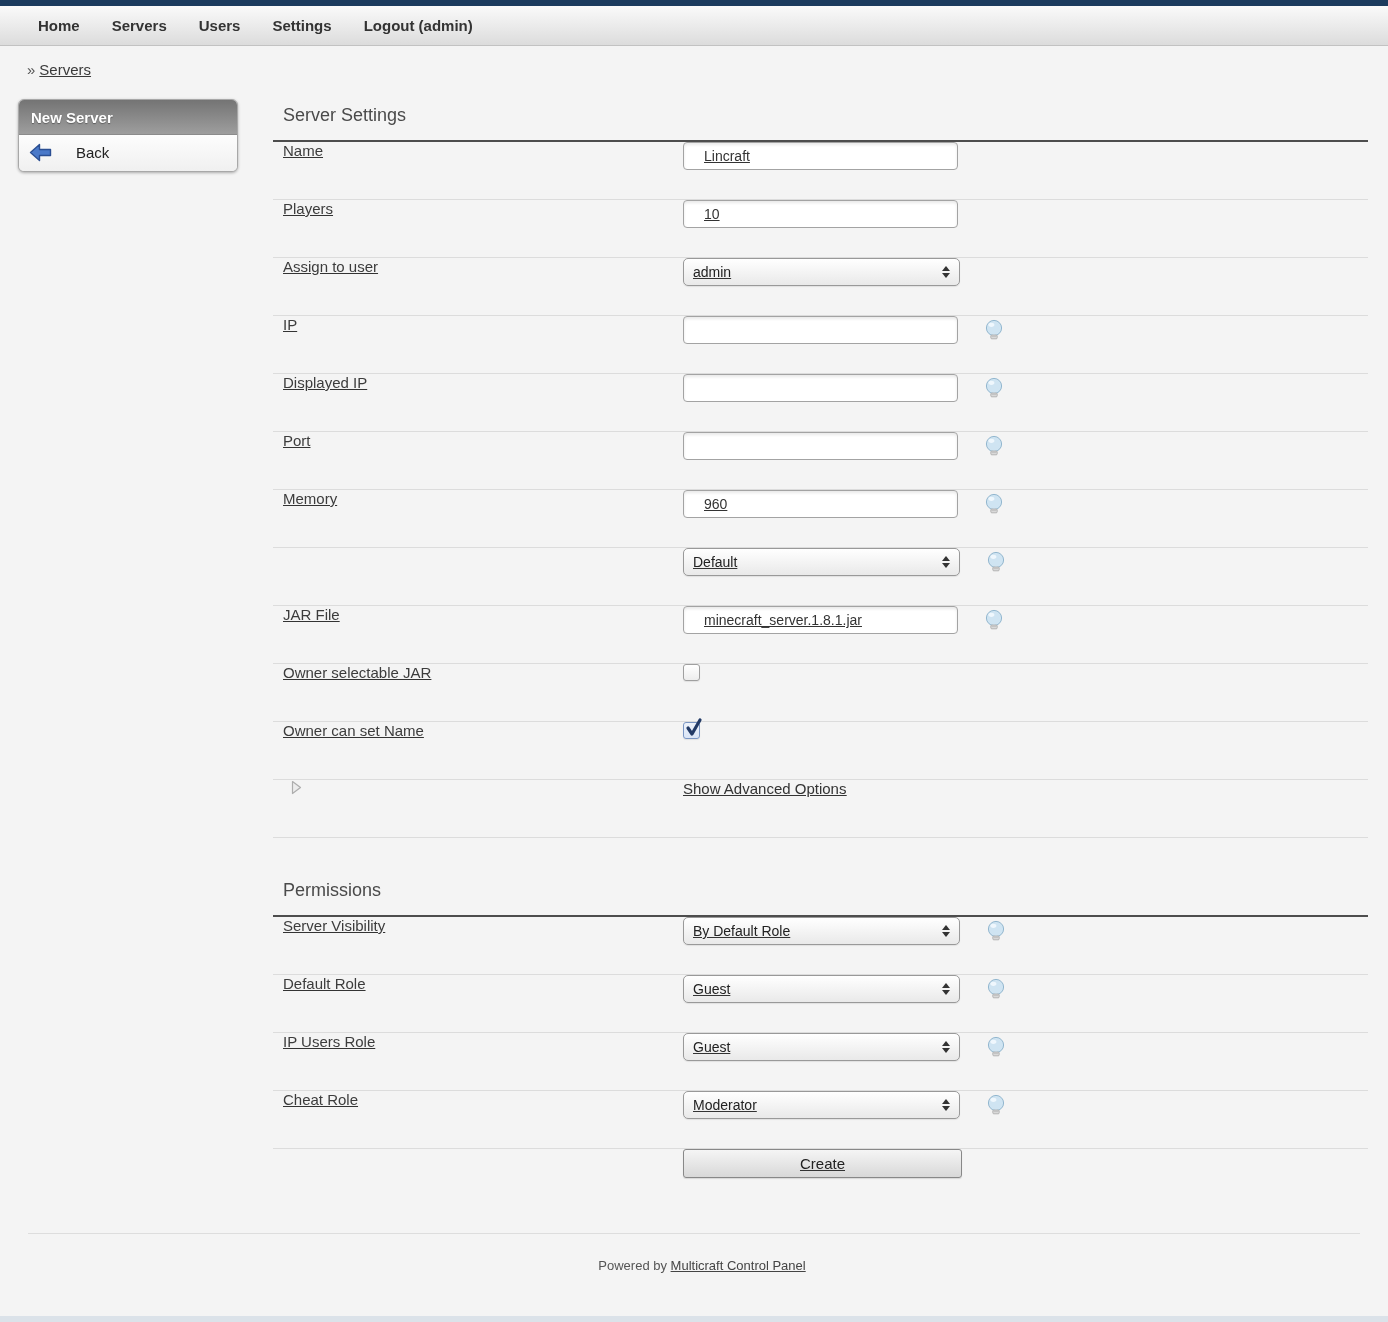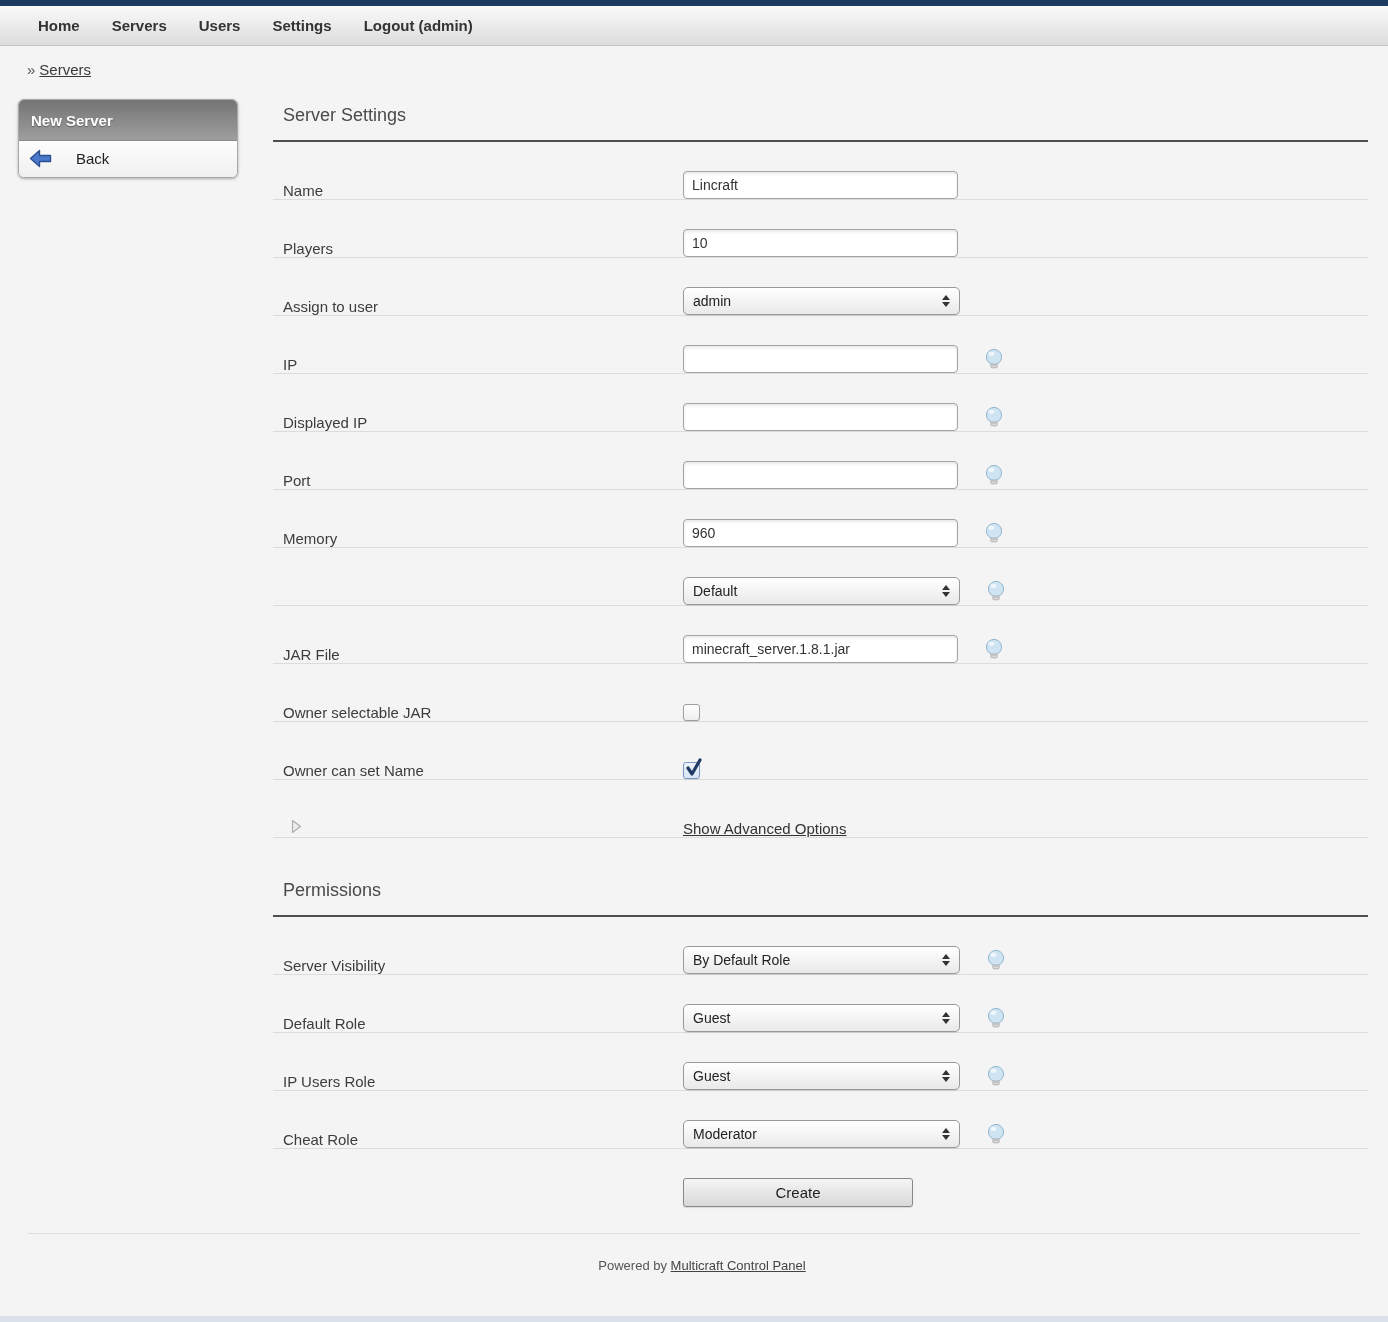--- a/index.html
+++ b/index.html
@@ -29,47 +29,48 @@
   .breadcrumb a { color:#3a3a3a; text-decoration:underline; cursor:pointer; margin-left:4px; }
   
   .layout { display:flex; align-items:flex-start; }
   .sidebar {
     width:220px; margin:21px 0 0 18px;
     border:1px solid #a8a8a8; border-radius:6px;
     box-shadow:0 1px 3px rgba(0,0,0,.3);
     overflow:hidden; background:#f6f6f6;
   }
   .sidebar-header {
-    height:41px; display:flex; align-items:center;
+    height:35px; display:flex; align-items:center;
     padding-left:12px;
     background:linear-gradient(to bottom,#747474,#9e9e9e);
     color:#fff; font-weight:bold; font-size:15px;
     text-shadow:0 1px 1px rgba(0,0,0,.35);
     border-bottom:1px solid #8b8b8b;
   }
   .sidebar-body { background:linear-gradient(to bottom,#fdfdfd,#f0f0f0); padding:8px 10px 9px; }
   .back-item { display:flex; align-items:center; gap:24px; font-size:15px; color:#222; cursor:pointer; }
   .back-item svg { display:block; }
   
   .main { flex:1; margin:0 20px 0 35px; }
   .section-title { font-size:18px; color:#4a4a4a; font-weight:400; margin:27px 0 14px 10px; }
   .section-title.permissions { margin-top:42px; }
   .section-rule { border-bottom:2px solid #4d4d4d; }
   .form-row {
-    display:flex; align-items:flex-end;
+    display:flex; align-items:flex-start;
     min-height:58px;
     border-bottom:1px solid #dcdcdc;
     padding-left:10px;
+    text-decoration:underline;
   }
   .form-row.no-border { border-bottom:none; }
   .row-label { width:400px; font-size:15px; color:#3c3c3c; flex-shrink:0; }
   .control-col { display:flex; align-items:center; }
   .text-input {
     width:275px; height:28px;
-    padding:4px 8px;
+    padding:4px 20px;
     border:1px solid #a3a3a3; border-radius:4px;
     box-shadow:inset 0 2px 3px rgba(0,0,0,.09);
     font-family:"Liberation Sans",sans-serif;
     font-size:14px; color:#333; background:#fff;
   }
   .select-box {
     width:277px; height:28px;
     display:flex; align-items:center; justify-content:space-between;
     padding:0 9px;
     border:1px solid #999; border-radius:5px;
@@ -87,21 +88,21 @@
     background:linear-gradient(to bottom,#ffffff,#ededed);
     box-shadow:0 1px 1px rgba(0,0,0,.08);
     cursor:pointer;
   }
   .checkbox .checkmark { display:none; position:absolute; top:-6px; left:0px; }
   .checkbox[data-checked="true"] { border-color:#7a96c4; background:linear-gradient(to bottom,#eef3fb,#d9e4f6); }
   .checkbox[data-checked="true"] .checkmark { display:block; }
   .expand-icon { margin-left:8px; line-height:0; cursor:pointer; }
   .advanced-link { font-size:15px; color:#333; text-decoration:underline; cursor:pointer; }
   .create-button {
-    width:230px; height:29px;
+    width:279px; height:29px;
     border:1px solid #888; border-radius:3px;
     background:linear-gradient(to bottom,#f5f5f5,#d8d8d8);
     box-shadow:0 1px 1px rgba(0,0,0,.12);
     font-family:"Liberation Sans",sans-serif;
     font-size:15px; color:#222; cursor:pointer;
   }
   
   .page-divider { border-top:1px solid #ddd; margin:26px 28px 0 28px; }
   .footer { text-align:center; font-size:13px; color:#555; padding:24px 0 30px;margin-left:16px; }
   .footer a { color:#444; text-decoration:underline; cursor:pointer; }

